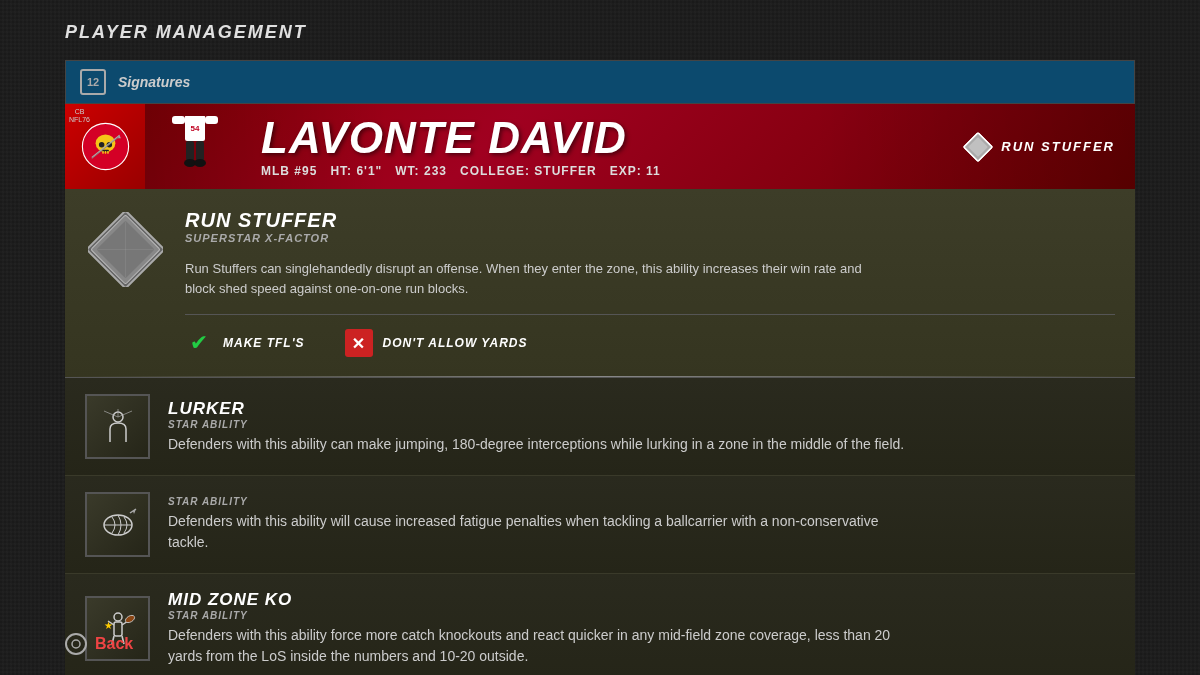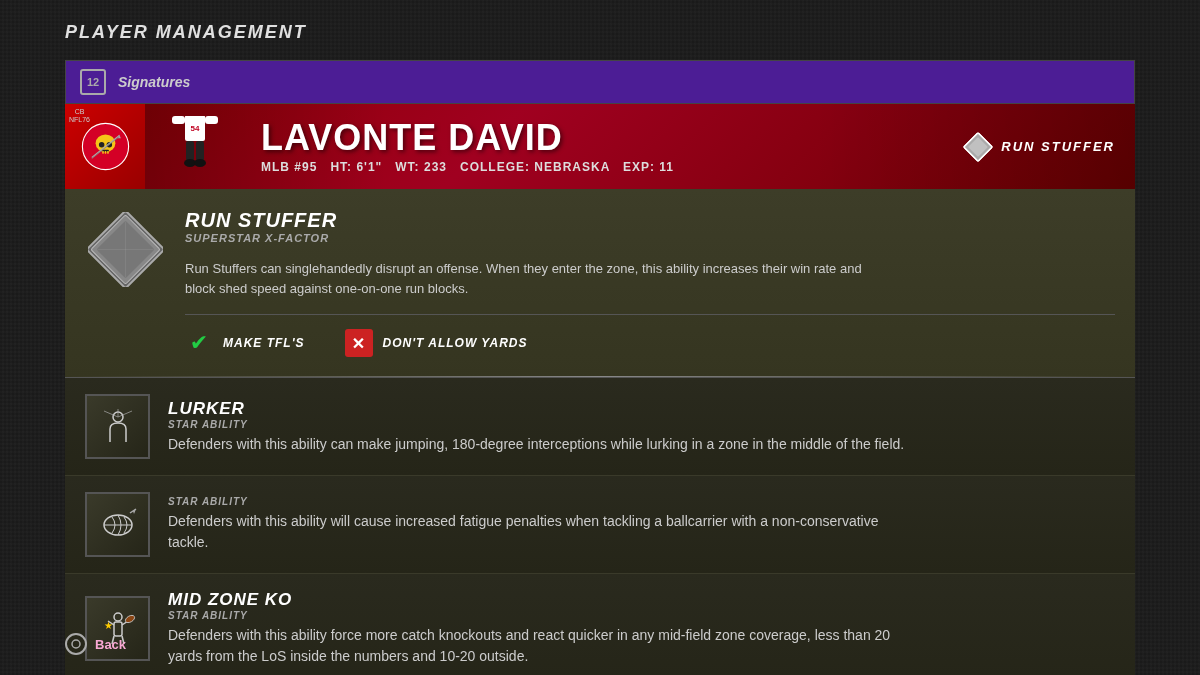--- a/index.html
+++ b/index.html
@@ -46,21 +46,21 @@
       top: 60px;
       left: 65px;
       right: 65px;
       bottom: 50px;
     }
 
     
     .signatures-bar {
       display: flex;
       align-items: center;
-      background-color: #4c1d95;
+      background-color: #0c4a6e;
       border: 1px solid #444;
       padding: 8px 14px;
       margin-bottom: 0;
       gap: 12px;
     }
 
     .signatures-badge {
       background: transparent;
       border: 2px solid #aaa;
       color: #aaa;
@@ -127,22 +127,23 @@
     }
 
     .player-info {
       flex: 1;
       padding: 10px 16px;
       position: relative;
       z-index: 1;
     }
 
     .player-name {
-      font-size: 36px;
-      font-weight: 900;
+      font-size: 44px;
+      font-weight: 900;
+      font-style: italic;
       color: #fff;
       text-transform: uppercase;
       letter-spacing: 1px;
       line-height: 1;
       text-shadow: 2px 2px 4px rgba(0,0,0,0.5);
     }
 
     .player-details {
       font-size: 12px;
       color: #ddd;
@@ -342,22 +343,22 @@
       position: absolute;
       bottom: 20px;
       left: 65px;
       display: flex;
       align-items: center;
       gap: 8px;
       cursor: pointer;
     }
 
     .back-label {
-      font-size: 13px;
-      color: #f9a8d4;
+      font-size: 16px;
+      color: #ef4444;
       font-weight: 600;
     }
 
     .small-badge {
       position: absolute;
       top: 4px;
       left: 4px;
       display: flex;
       flex-direction: column;
       align-items: center;
@@ -427,21 +428,21 @@
       </svg>
     </div>
 
     <div class="player-info">
       <div class="player-name">LAVONTE DAVID</div>
       <div class="player-details">
         <span>MLB</span>
         <span>#95</span> &nbsp;
         <span>HT: 6'1"</span> &nbsp;
         <span>WT: 233</span> &nbsp;
-        <span>COLLEGE: NEBRASKA</span> &nbsp;
+        <span>COLLEGE: STUFFER</span> &nbsp;
         <span>EXP: 11</span>
       </div>
     </div>
 
     <div class="run-stuffer-badge">
       <div style="position:relative;width:30px;height:30px;flex-shrink:0;">
         <svg width="30" height="30" viewBox="0 0 30 30">
           <rect x="5" y="5" width="20" height="20" rx="1" transform="rotate(45 15 15)" fill="linear-gradient(135deg,#ccc,#888)" stroke="#fff" stroke-width="1.5"></rect>
           <rect x="5" y="5" width="20" height="20" rx="1" transform="rotate(45 15 15)" fill="#aaa" stroke="#fff" stroke-width="1.5"></rect>
           <rect x="8" y="8" width="14" height="14" rx="1" transform="rotate(45 15 15)" fill="#c0c0c0"></rect>

